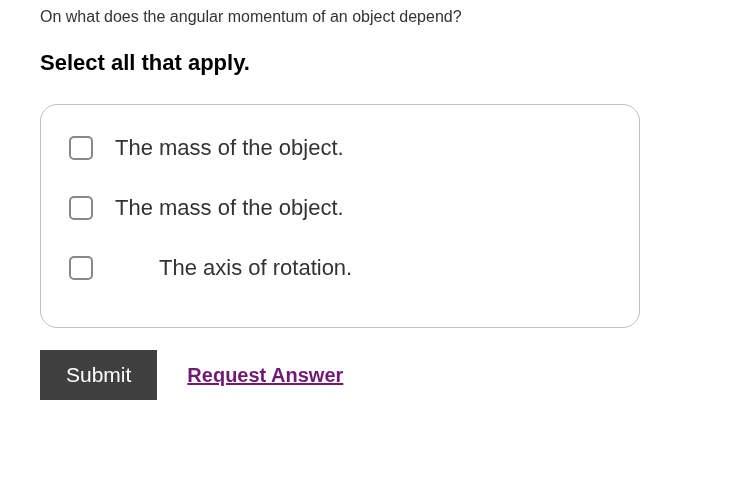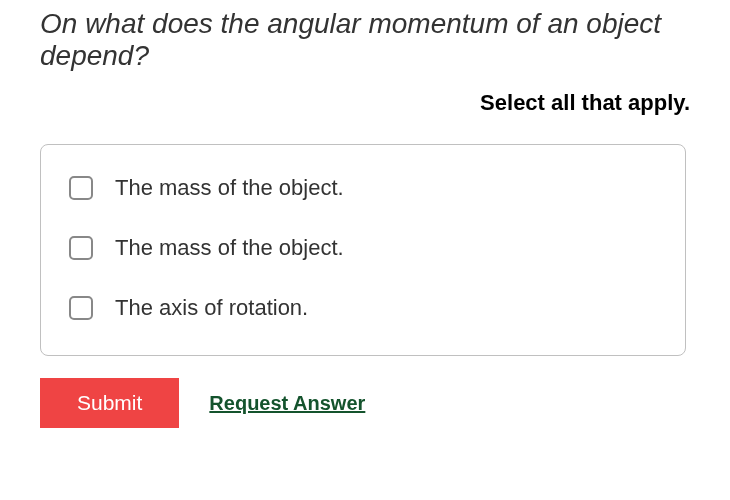--- a/index.html
+++ b/index.html
@@ -11,48 +11,47 @@
       font-family: -apple-system, BlinkMacSystemFont, "Helvetica Neue", Arial, sans-serif;
       background: #ffffff;
       padding: 0;
       width: 730px;
       height: 500px;
     }
     .container {
       padding: 0 40px;
     }
     .question-text {
-      font-size: 28px;
+      font-size: 16px;
       color: #333;
       font-weight: 400;
       margin-top: 8px;
-      margin-bottom: 18px;
-      font-style: italic;
+      margin-bottom: 24px;
     }
     .instruction {
       font-size: 22px;
       color: #000;
       font-weight: 700;
       margin-bottom: 28px;
-      text-align: right;
     }
     .options-box {
       border: 1px solid #c0c0c0;
-      border-radius: 8px;
+      border-radius: 17px;
       padding: 30px 28px 26px 28px;
       margin-bottom: 22px;
-      width: 646px;
+      width: 600px;
     }
     .option-row {
       display: flex;
       align-items: center;
       margin-bottom: 34px;
     }
     .option-row:last-child {
-      margin-bottom: 8px;
+      margin-bottom: 20px;
+      gap: 44px;
     }
     .checkbox {
       width: 24px;
       height: 24px;
       border: 2px solid #888;
       border-radius: 5px;
       background: #fff;
       flex-shrink: 0;
       margin-right: 22px;
       cursor: pointer;
@@ -61,31 +60,31 @@
       font-size: 22px;
       color: #333;
       font-weight: 400;
     }
     .actions {
       display: flex;
       align-items: center;
       gap: 30px;
     }
     .submit-btn {
-      background: #ef4444;
+      background: #404040;
       color: #fff;
       border: none;
       font-size: 21px;
       font-weight: 400;
-      padding: 13px 37px;
+      padding: 13px 26px;
       cursor: pointer;
       font-family: inherit;
     }
     .request-link {
-      color: #14532d;
+      color: #701a75;
       font-size: 20px;
       font-weight: 700;
       text-decoration: underline;
       cursor: pointer;
     }
   </style>
 </head>
 <body>
 
 <div class="container">

